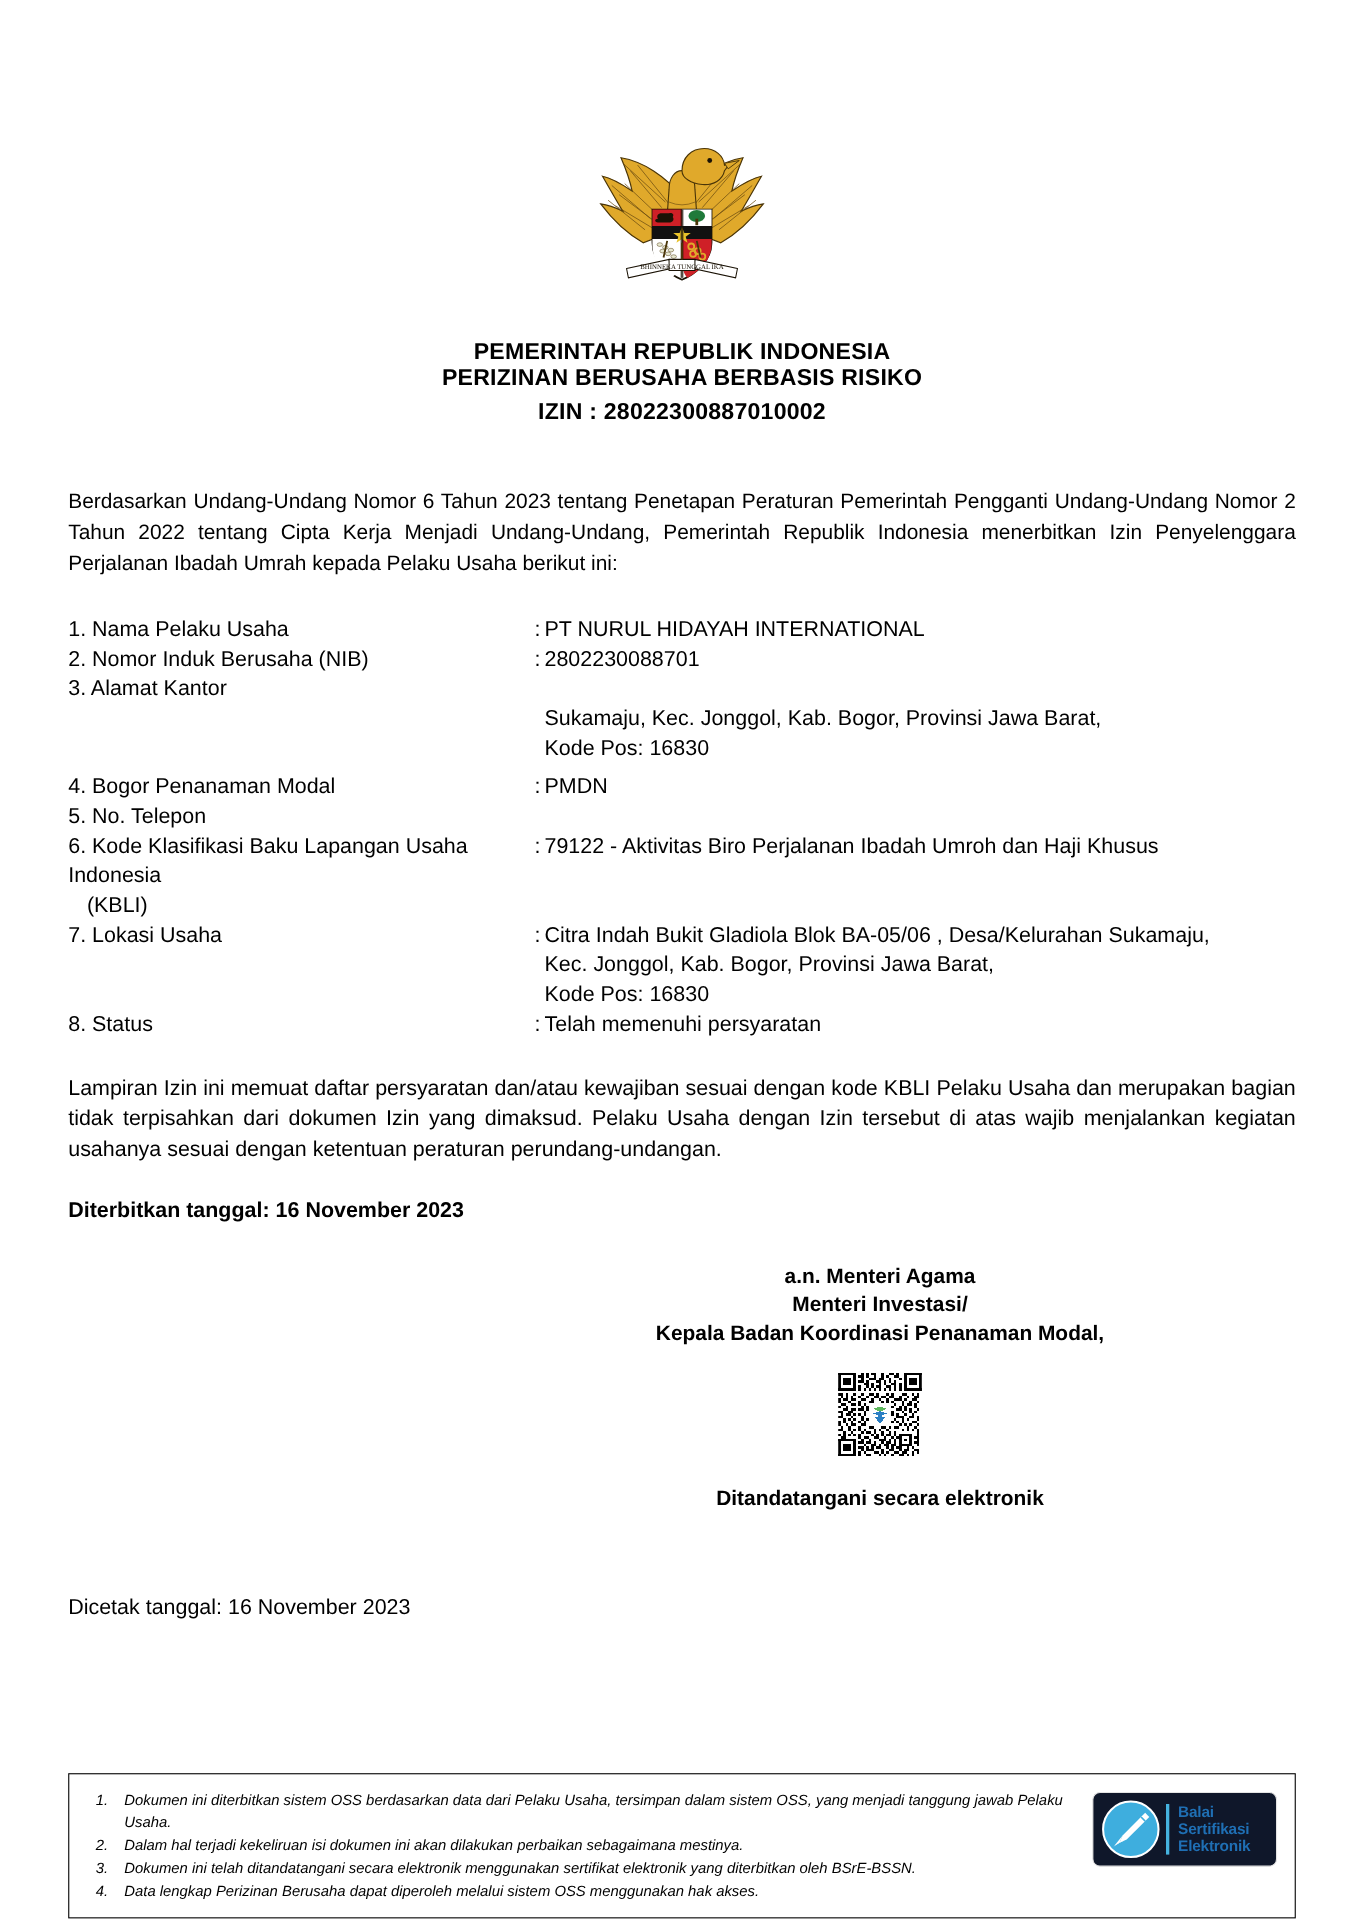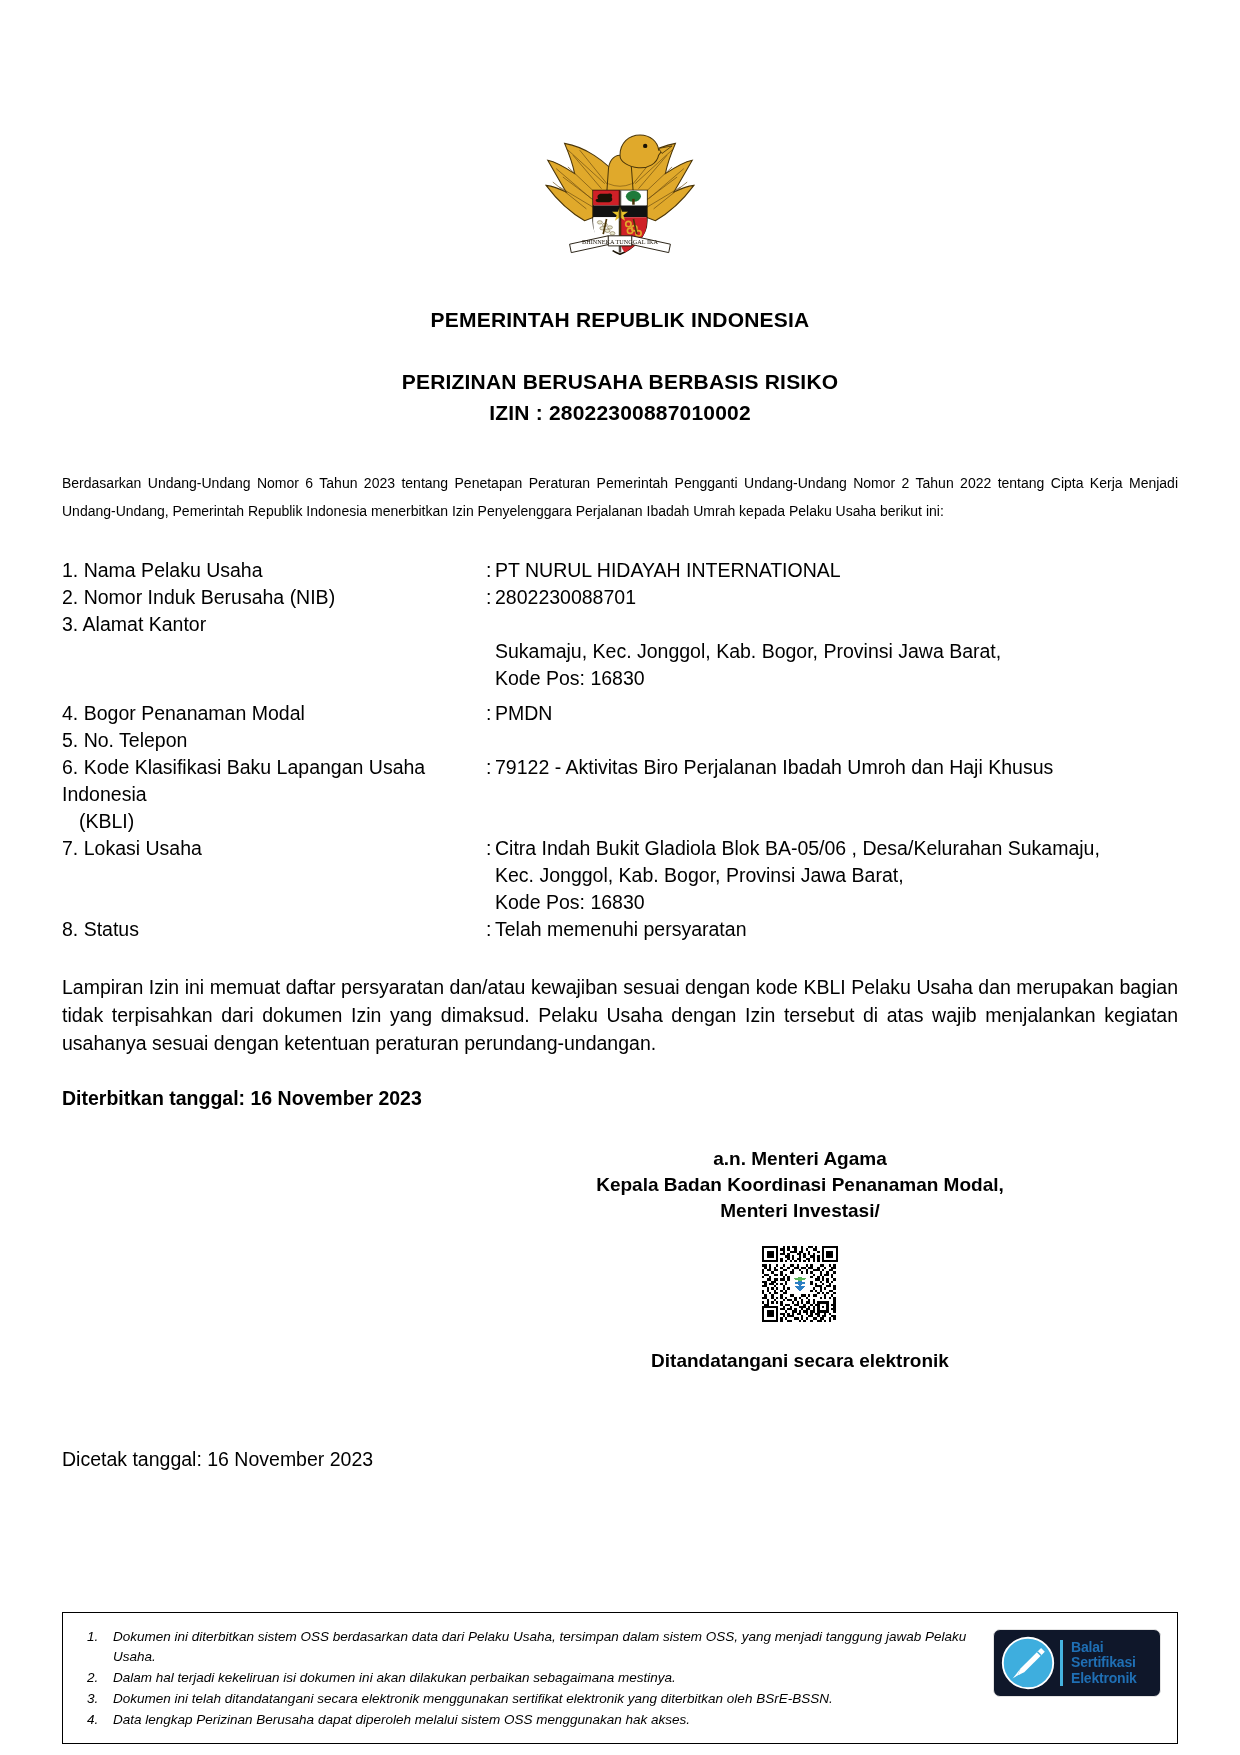--- a/index.html
+++ b/index.html
@@ -42,33 +42,32 @@
   .title-country {
     font-size: 21px;
     font-weight: bold;
     letter-spacing: 0.2px;
     margin-top: 30px;
   }
   .title-main {
     font-size: 21px;
     font-weight: bold;
     letter-spacing: 0.2px;
-    margin-top: 38px;
   }
   .title-izin {
     font-size: 21px;
     font-weight: bold;
     letter-spacing: 0.2px;
     margin-top: 7px;
   }
 
   
   .intro {
-    margin-top: 44px;
-    font-size: 14px;
+    margin-top: 56px;
+    font-size: 19px;
     line-height: 28px;
     text-align: justify;
   }
 
   
   .details {
     margin-top: 32px;
     font-size: 19.5px;
     line-height: 27px;
   }
@@ -356,22 +355,22 @@
       <div class="row-label"><span>8.</span> <span>Status</span></div>
       <div class="row-value"><span class="colon">:</span><span>Telah memenuhi persyaratan</span></div>
     </div>
   </div>
 
   <div class="closing">Lampiran Izin ini memuat daftar persyaratan dan/atau kewajiban sesuai dengan kode KBLI Pelaku Usaha dan merupakan bagian tidak terpisahkan dari dokumen Izin yang dimaksud. Pelaku Usaha dengan Izin tersebut di atas wajib menjalankan kegiatan usahanya sesuai dengan ketentuan peraturan perundang-undangan.</div>
   <div class="issued">Diterbitkan tanggal: 16 November 2023</div>
 
   <div class="sign-block">
     <div class="sign-line">a.n. Menteri Agama</div>
+    <div class="sign-line">Menteri Investasi/</div>
     <div class="sign-line">Kepala Badan Koordinasi Penanaman Modal,</div>
-    <div class="sign-line">Menteri Investasi/</div>
 
     <div class="qr-wrap">
       <div class="qr">
         <svg width="76" height="76" viewBox="0 0 33 33" shape-rendering="crispEdges">
           <rect width="33" height="33" fill="#ffffff"></rect>
           <g fill="#000000">
 
             <rect x="0" y="0" width="7" height="1"></rect>
               <rect x="0" y="6" width="7" height="1"></rect>
             <rect x="0" y="0" width="1" height="7"></rect>

